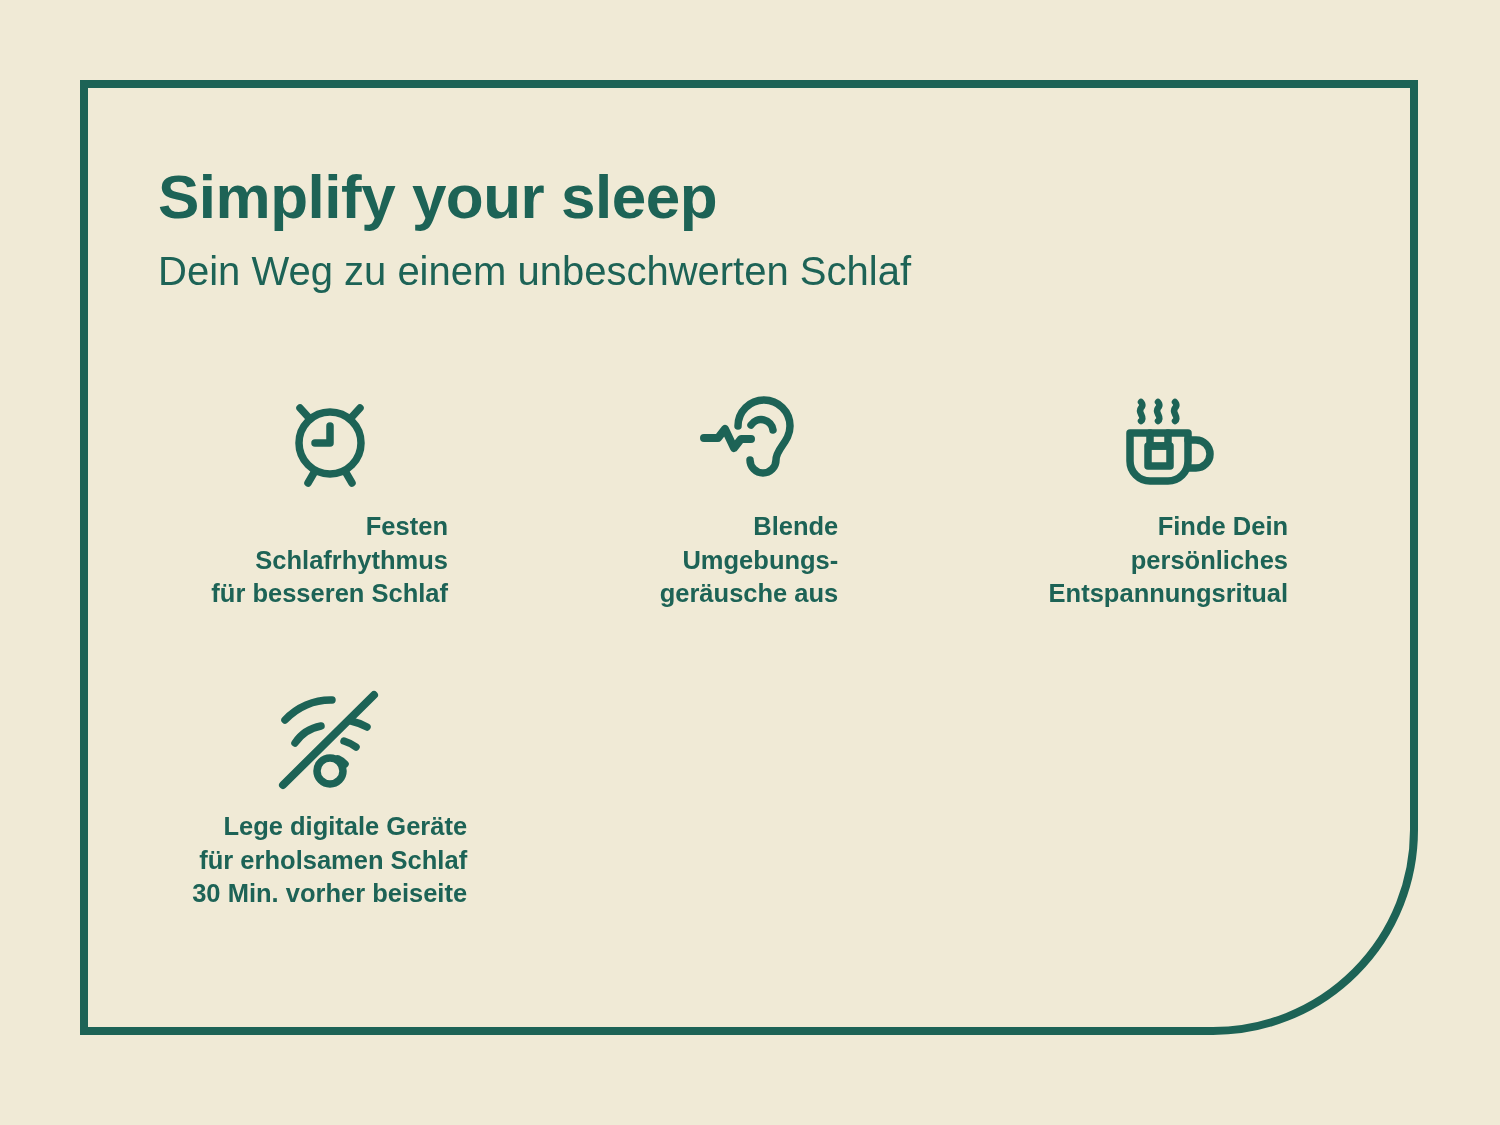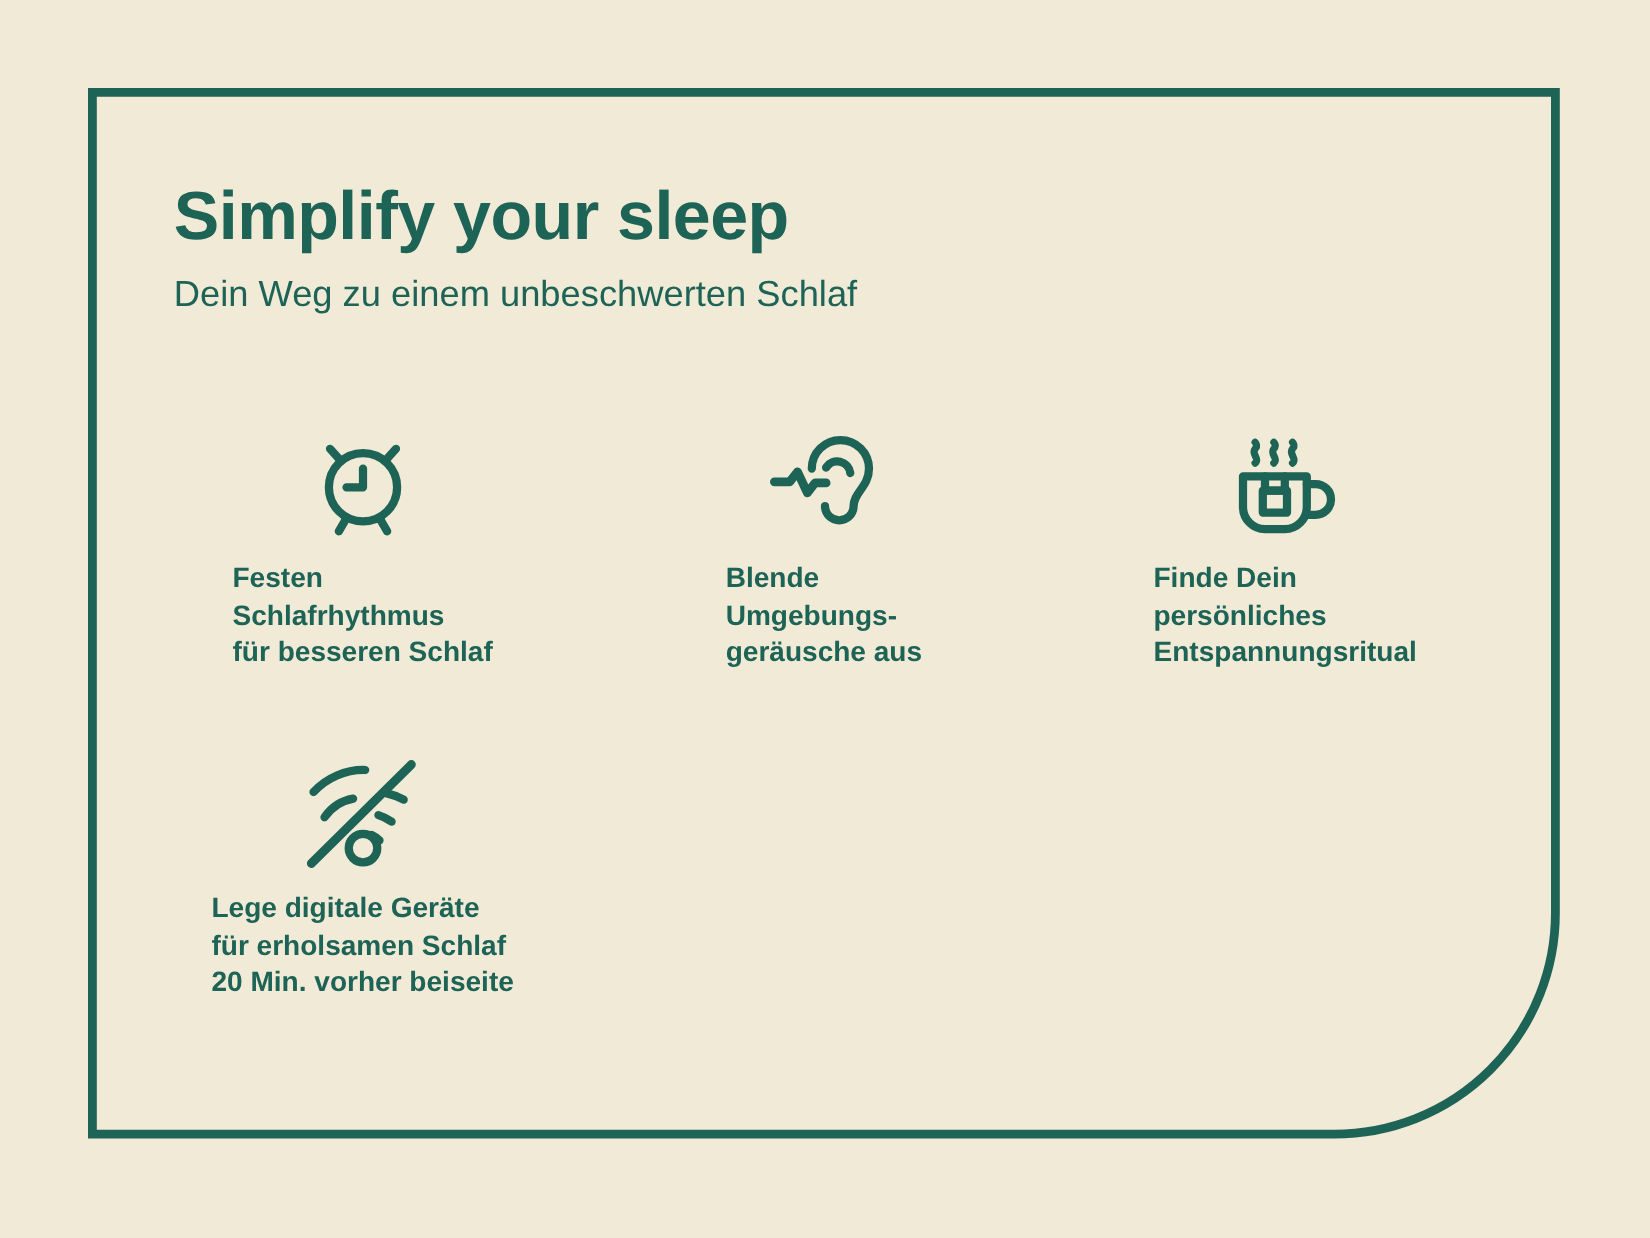--- a/index.html
+++ b/index.html
@@ -48,21 +48,21 @@
   }
   .title {
     font-size: 62px;
     font-weight: bold;
     color: #1d6356;
     letter-spacing: -0.5px;
     line-height: 1.05;
     margin: 0;
   }
   .subtitle {
-    font-size: 33px;
+    font-size: 40px;
     font-weight: normal;
     color: #1d6356;
     line-height: 1.2;
     margin: 18px 0 0 0;
   }
   .grid {
     position: absolute;
     left: 40px;
     top: 290px;
     width: 1258px;
@@ -84,21 +84,21 @@
     height: 108px;
     display: flex;
     align-items: center;
     justify-content: center;
   }
   .icon-wrap svg {
     display: block;
   }
   .caption {
     margin-top: 16px;
-    text-align: left;
+    text-align: right;
     font-size: 25.5px;
     font-weight: bold;
     color: #1d6356;
     line-height: 1.32;
     white-space: pre-line;
   }
 </style>
 </head>
 <body>
 
@@ -170,18 +170,18 @@
             <path d="M18 55 a40 40 0 0 1 26 -17"></path>
             <path d="M74 33 a62 62 0 0 1 16 6"></path>
             <path d="M67 53 a40 40 0 0 1 12 6"></path>
             <path d="M61 71 a22 22 0 0 1 7 5"></path>
             <circle cx="53" cy="83" r="13"></circle>
             <path d="M6 97 L97 7" stroke-width="8"></path>
           </svg>
         </div>
         <div class="caption">Lege digitale Geräte
 für erholsamen Schlaf
-20 Min. vorher beiseite</div>
+30 Min. vorher beiseite</div>
       </div>
 
     </div>
   </div>
 </div>
 
 </body></html>

